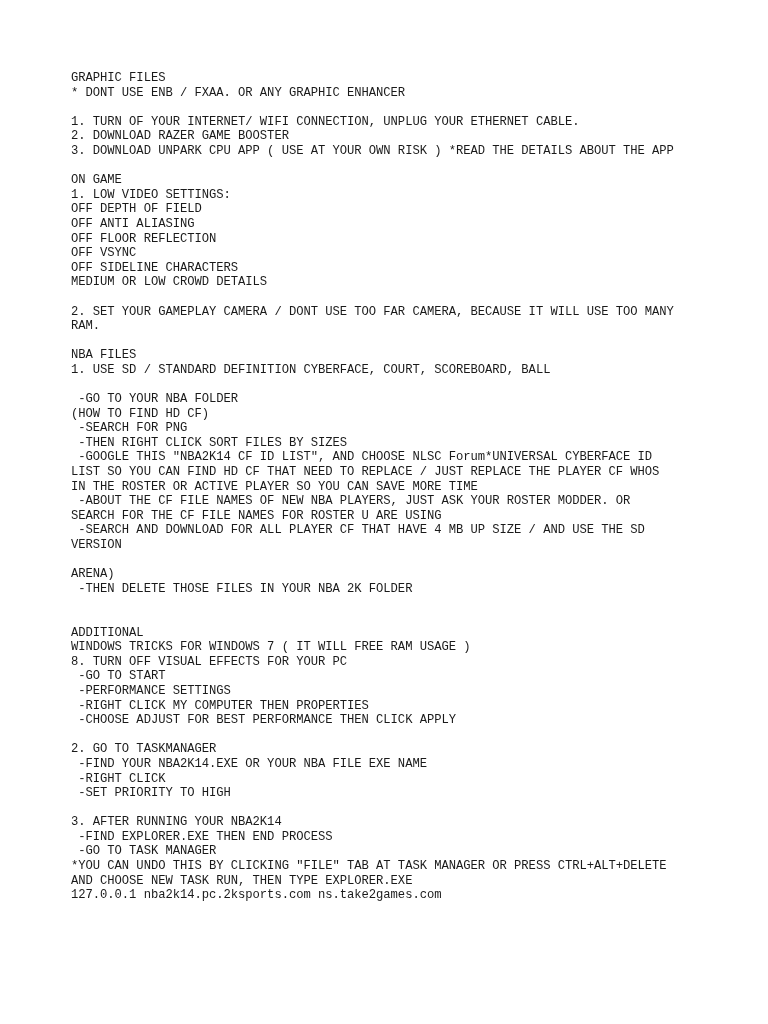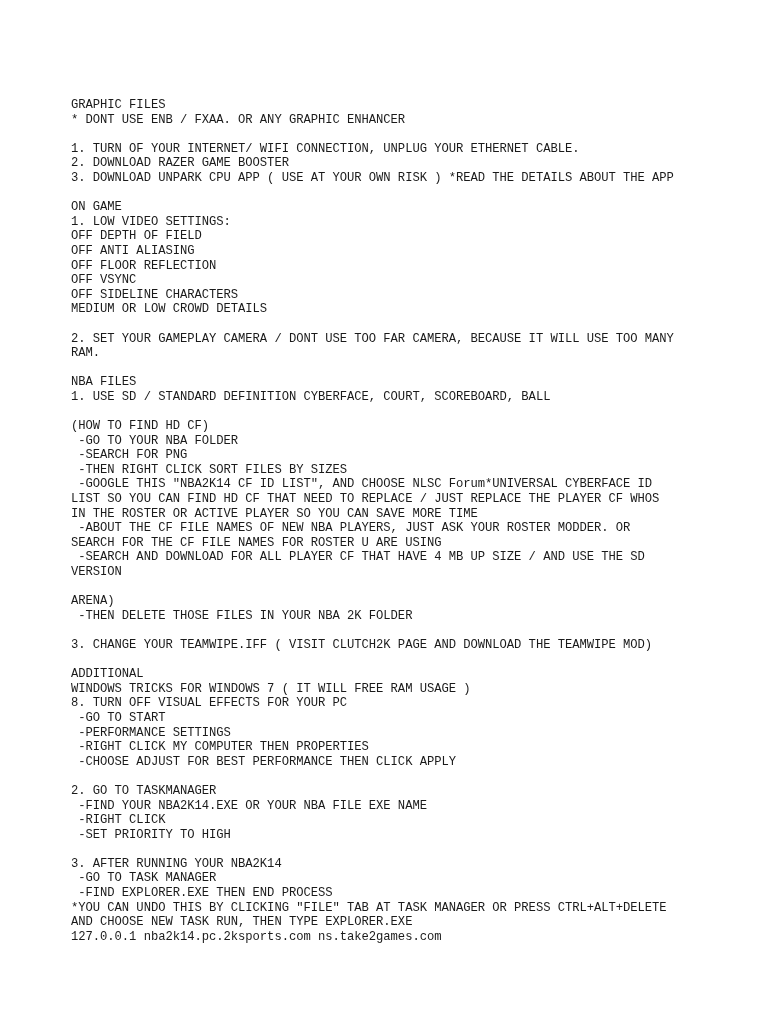--- a/index.html
+++ b/index.html
@@ -16,21 +16,20 @@
     .page {
       position: absolute;
       left: 71px;
       top: 71px;
       width: 680px;
       font-family: "Liberation Mono", "DejaVu Sans Mono", monospace;
       font-size: 12.2px;
       line-height: 14.6px;
       color: #1a1a1a;
       letter-spacing: -0.05px;
-      margin-top: 27px;
     }
     .line {
       white-space: pre;
       height: 14.6px;
     }
     .blank {
       height: 14.6px;
     }
   </style>
 </head>
@@ -52,49 +51,48 @@
     <div class="line">OFF VSYNC</div>
     <div class="line">OFF SIDELINE CHARACTERS</div>
     <div class="line">MEDIUM OR LOW CROWD DETAILS</div>
     <div class="blank"></div>
     <div class="line">2. SET YOUR GAMEPLAY CAMERA / DONT USE TOO FAR CAMERA, BECAUSE IT WILL USE TOO MANY</div>
     <div class="line">RAM.</div>
     <div class="blank"></div>
     <div class="line">NBA FILES</div>
     <div class="line">1. USE SD / STANDARD DEFINITION CYBERFACE, COURT, SCOREBOARD, BALL</div>
     <div class="blank"></div>
+    <div class="line"> -GO TO YOUR NBA FOLDER</div>
     <div class="line">(HOW TO FIND HD CF)</div>
-    <div class="line"> -GO TO YOUR NBA FOLDER</div>
     <div class="line"> -SEARCH FOR PNG</div>
     <div class="line"> -THEN RIGHT CLICK SORT FILES BY SIZES</div>
     <div class="line"> -GOOGLE THIS "NBA2K14 CF ID LIST", AND CHOOSE NLSC Forum*UNIVERSAL CYBERFACE ID</div>
     <div class="line">LIST SO YOU CAN FIND HD CF THAT NEED TO REPLACE / JUST REPLACE THE PLAYER CF WHOS</div>
     <div class="line">IN THE ROSTER OR ACTIVE PLAYER SO YOU CAN SAVE MORE TIME</div>
     <div class="line"> -ABOUT THE CF FILE NAMES OF NEW NBA PLAYERS, JUST ASK YOUR ROSTER MODDER. OR</div>
     <div class="line">SEARCH FOR THE CF FILE NAMES FOR ROSTER U ARE USING</div>
     <div class="line"> -SEARCH AND DOWNLOAD FOR ALL PLAYER CF THAT HAVE 4 MB UP SIZE / AND USE THE SD</div>
     <div class="line">VERSION</div>
     <div class="blank"></div>
     <div class="line">ARENA)</div>
     <div class="line"> -THEN DELETE THOSE FILES IN YOUR NBA 2K FOLDER</div>
     <div class="blank"></div>
-    <div class="line">3. CHANGE YOUR TEAMWIPE.IFF ( VISIT CLUTCH2K PAGE AND DOWNLOAD THE TEAMWIPE MOD)</div>
     <div class="blank"></div>
     <div class="line">ADDITIONAL</div>
     <div class="line">WINDOWS TRICKS FOR WINDOWS 7 ( IT WILL FREE RAM USAGE )</div>
     <div class="line">8. TURN OFF VISUAL EFFECTS FOR YOUR PC</div>
     <div class="line"> -GO TO START</div>
     <div class="line"> -PERFORMANCE SETTINGS</div>
     <div class="line"> -RIGHT CLICK MY COMPUTER THEN PROPERTIES</div>
     <div class="line"> -CHOOSE ADJUST FOR BEST PERFORMANCE THEN CLICK APPLY</div>
     <div class="blank"></div>
     <div class="line">2. GO TO TASKMANAGER</div>
     <div class="line"> -FIND YOUR NBA2K14.EXE OR YOUR NBA FILE EXE NAME</div>
     <div class="line"> -RIGHT CLICK</div>
     <div class="line"> -SET PRIORITY TO HIGH</div>
     <div class="blank"></div>
     <div class="line">3. AFTER RUNNING YOUR NBA2K14</div>
+    <div class="line"> -FIND EXPLORER.EXE THEN END PROCESS</div>
     <div class="line"> -GO TO TASK MANAGER</div>
-    <div class="line"> -FIND EXPLORER.EXE THEN END PROCESS</div>
     <div class="line">*YOU CAN UNDO THIS BY CLICKING "FILE" TAB AT TASK MANAGER OR PRESS CTRL+ALT+DELETE</div>
     <div class="line">AND CHOOSE NEW TASK RUN, THEN TYPE EXPLORER.EXE</div>
     <div class="line">127.0.0.1 nba2k14.pc.2ksports.com ns.take2games.com</div>
   </div>
 
 </body></html>

